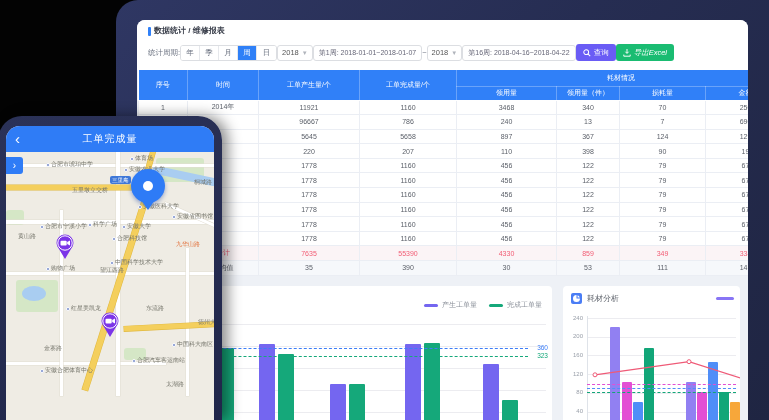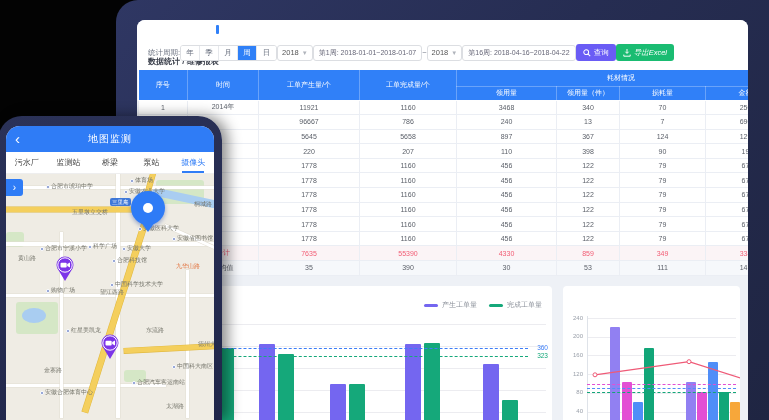--- a/index.html
+++ b/index.html
@@ -8,21 +8,21 @@
 
   
   .desktop{position:absolute;left:116px;top:0;width:653px;height:420px;
     background:linear-gradient(135deg,#2f3763 0%,#262d52 45%,#1f2542 100%);
     border-radius:22px 0 0 0;}
   .dash{position:absolute;left:21px;top:20px;width:611px;height:400px;background:#eef1f6;
     border-radius:8px 8px 0 0;overflow:hidden;}
 
   
   .topbar{position:absolute;left:0;top:0;width:100%;height:50px;background:#fff;}
-  .crumb-row{position:absolute;left:11px;top:5px;display:flex;align-items:flex-end;gap:22px;flex-direction:column;}
+  .crumb-row{position:absolute;left:11px;top:5px;display:flex;align-items:flex-end;gap:3px;}
   .accent{width:3px;height:9px;background:#3080f8;border-radius:1px;display:inline-block;}
   .crumb{font-size:8px;color:#3a3f4b;font-weight:bold;}
   .filter-row{position:absolute;left:11px;top:24px;display:flex;align-items:center;white-space:nowrap;}
   .flabel{font-size:7.5px;color:#6b7280;}
   .seg{display:flex;border:1px solid #dcdee2;border-radius:3px;overflow:hidden;height:16px;}
   .seg .opt{width:19px;display:flex;align-items:center;justify-content:center;font-size:7.5px;
     color:#6b7280;border-right:1px solid #e6e8ec;background:#fff;cursor:pointer;}
   .seg .opt:last-child{border-right:none;}
   .seg .opt.on{background:#2f80f7;color:#fff;}
   .select{height:16px;border:1px solid #dcdee2;border-radius:3px;background:#fff;display:flex;
@@ -333,20 +333,30 @@
             <div class="bar" style="left: 277px; width: 16px; top: 57px; height: 83px; background: rgb(21, 168, 122);"></div>
             <div class="bar" style="left: 355px; width: 16px; top: 114px; height: 26px; background: rgb(21, 168, 122);"></div>
             <div class="refline" style="left: 6px; right: 24px; top: 62.2px; border-color: rgb(61, 126, 247);"></div>
             <span class="reflabel" style="right: 4px; top: 58.2px; color: rgb(61, 126, 247);">360</span>
             <div class="refline" style="left: 6px; right: 24px; top: 70.2px; border-color: rgb(21, 168, 122);"></div>
             <span class="reflabel" style="right: 4px; top: 66.2px; color: rgb(21, 168, 122);">323</span>
           </div>
       </div>
 
       <div class="card card-right">
+        <div class="cr-head">
+          <span class="cicon">
+            <svg width="7" height="7" viewBox="0 0 10 10">
+                <path d="M5 0 A5 5 0 1 0 10 5 L5 5 Z" fill="#fff"></path>
+                <path d="M6.5 0.3 A5 5 0 0 1 9.7 3.5 L6.5 3.5 Z" fill="#fff"></path>
+              </svg>
+          </span>
+          <span class="ctitle">耗材分析</span>
+          <span class="legend-dash"></span>
+        </div>
         <div id="plotR" style="position:absolute;inset:0;">
             <span class="ytick" style="left: 2px; top: 28.5px;">240</span>
             <div class="grid" style="left: 24px; right: 4px; top: 32px;"></div>
             <span class="ytick" style="left: 2px; top: 47.2px;">200</span>
             <div class="grid" style="left: 24px; right: 4px; top: 50.7px;"></div>
             <span class="ytick" style="left: 2px; top: 65.9px;">160</span>
             <div class="grid" style="left: 24px; right: 4px; top: 69.4px;"></div>
             <span class="ytick" style="left: 2px; top: 84.6px;">120</span>
             <div class="grid" style="left: 24px; right: 4px; top: 88.1px;"></div>
             <span class="ytick" style="left: 2px; top: 103.3px;">80</span>
@@ -375,29 +385,22 @@
           </div>
       </div>
 
     </div>
   </div>
 
   <div class="phone">
     <div class="screen">
       <div class="p-head">
         <span class="back">‹</span>
-        <span class="p-title">地图监测</span>
+        <span class="p-title">工单完成量</span>
       </div>
-      <div class="p-tabs" id="ptabs">
-          <div class="p-tab">污水厂</div>
-          <div class="p-tab">监测站</div>
-          <div class="p-tab">桥梁</div>
-          <div class="p-tab">泵站</div>
-          <div class="p-tab on">摄像头</div>
-        </div>
       <div class="map" id="map">
 
         <div class="park" style="left:150px;top:6px;width:48px;height:24px;"></div>
         <div class="park" style="left:10px;top:128px;width:42px;height:32px;"></div>
         <div class="park" style="left:0;top:58px;width:18px;height:15px;"></div>
         <div class="park" style="left:118px;top:196px;width:22px;height:12px;"></div>
         <div class="water" style="left:146px;top:20px;width:66px;height:8px;transform:rotate(12deg);"></div>
         <div class="water" style="left:16px;top:134px;width:24px;height:15px;border-radius:50%;"></div>
 
         <div class="road" style="left:0;top:12px;width:208px;height:3px;"></div>

